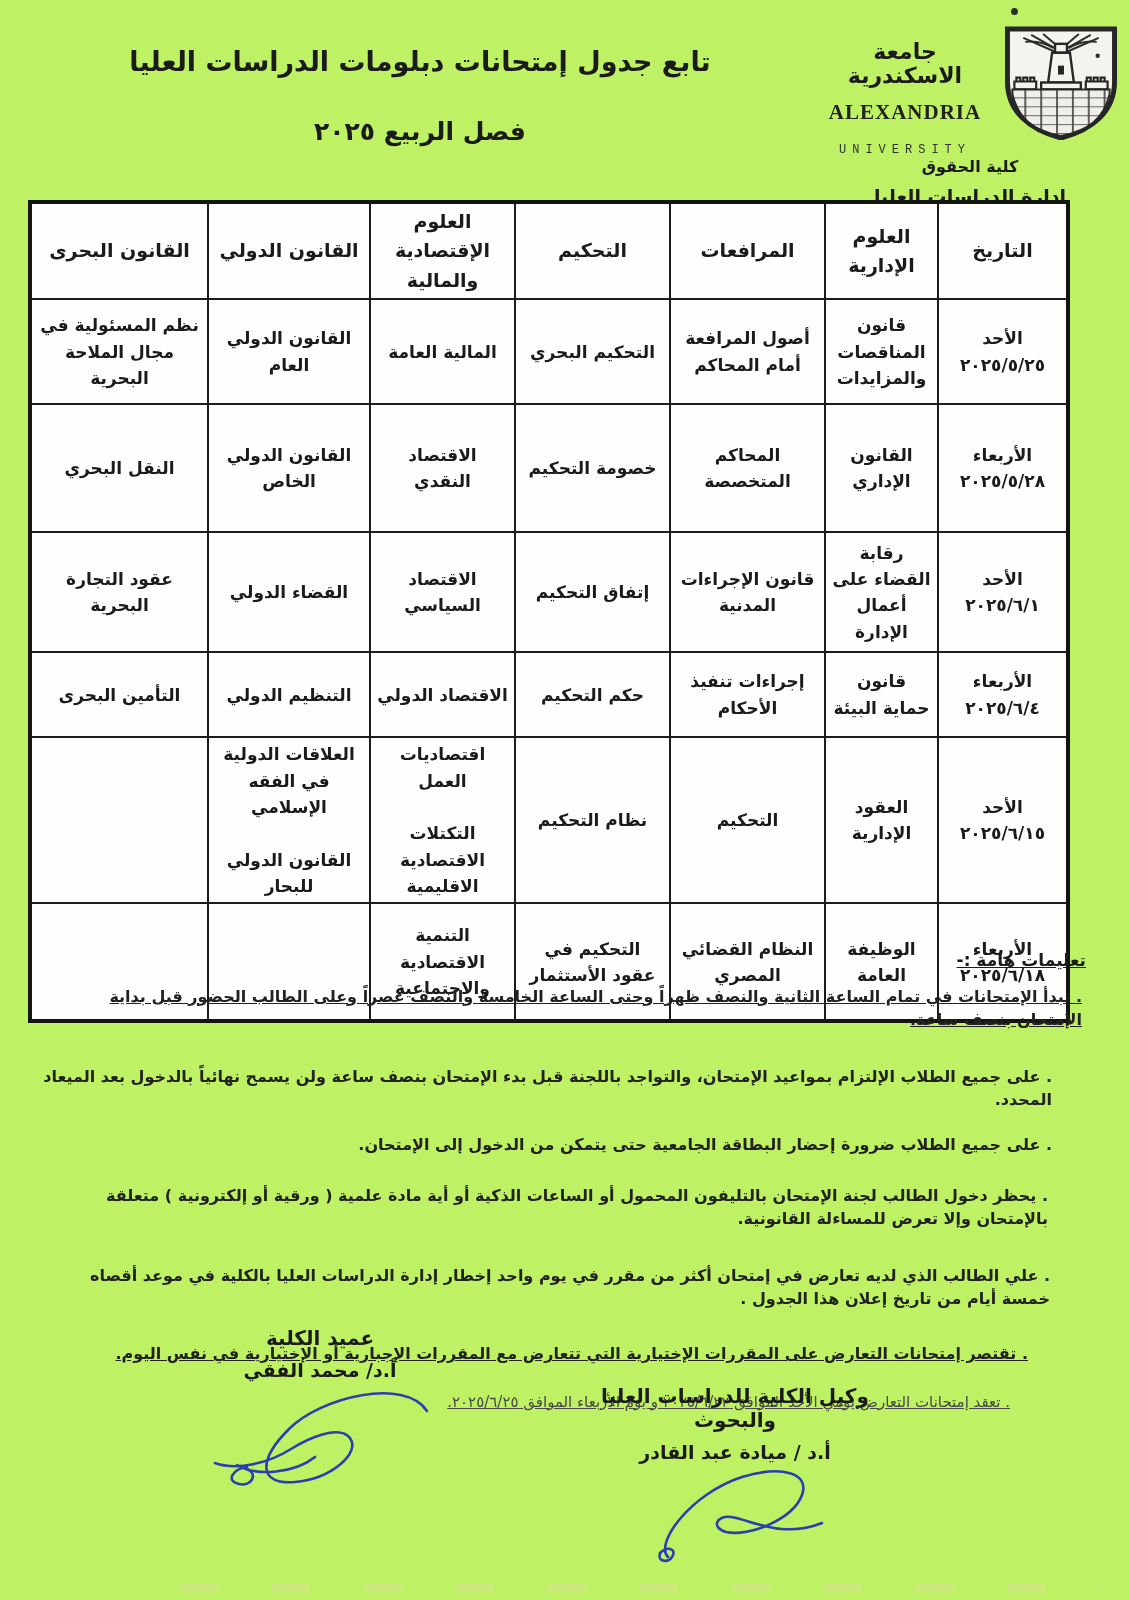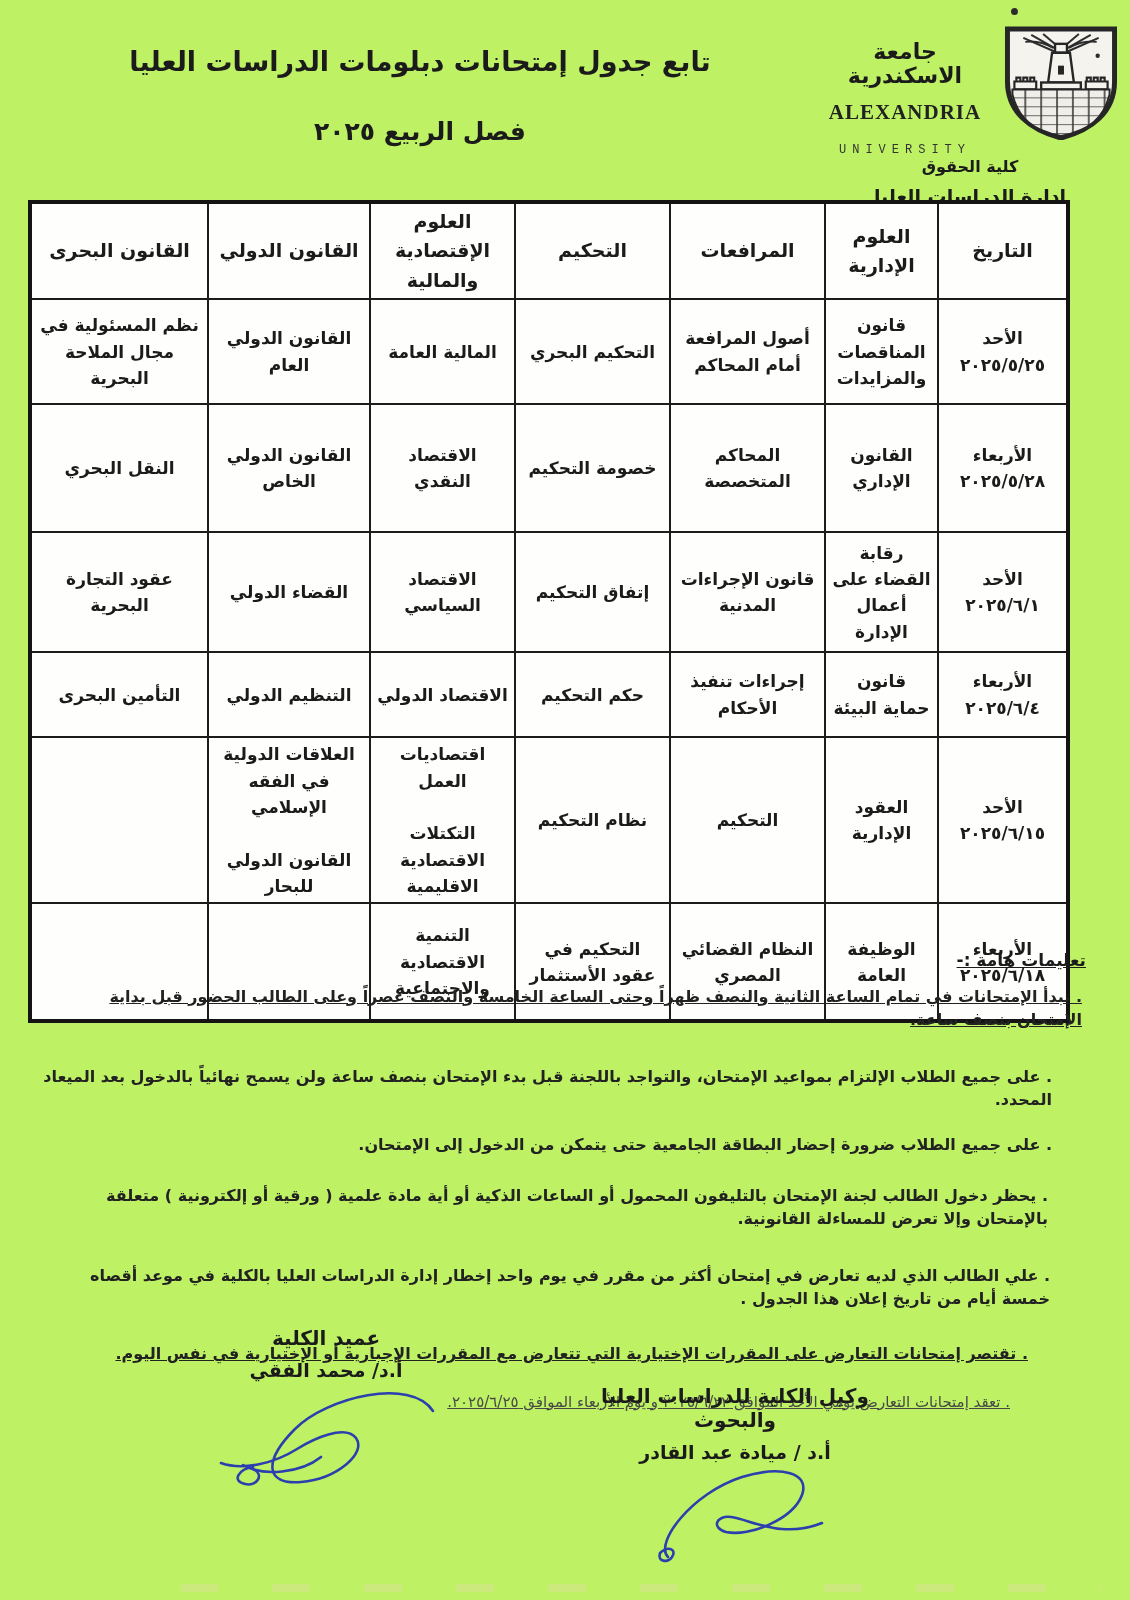--- a/index.html
+++ b/index.html
@@ -74,21 +74,21 @@
   .i1{padding-right:4px;  margin-bottom:34px;}
   .i2{padding-right:34px; margin-bottom:22px;}
   .i3{padding-right:34px; margin-bottom:27px;}
   .i4{padding-right:38px; margin-bottom:34px;}
   .i5{padding-right:36px; margin-bottom:32px;}
   .i6{padding-right:58px; margin-bottom:26px;}
   .i7{padding-right:76px; font-weight:500; font-size:15px; color:#474747;}
 
   
   .sig-right{position:absolute; top:1384px; left:560px; width:350px; text-align:center; direction:rtl;}
-  .sig-left {position:absolute; top:1326px; left:186px; width:280px; text-align:center; direction:rtl;}
+  .sig-left {position:absolute; top:1326px; left:180px; width:280px; text-align:center; direction:rtl;}
   .sig-title{font-size:20px; font-weight:700;}
   .sig-name{font-size:19px; font-weight:700; margin-top:9px;}
   .sig-svg{display:block; margin:2px auto 0 auto;}
 
   .scan-strip{
     position:absolute; bottom:8px; left:180px; right:28px; height:8px;
     background:repeating-linear-gradient(90deg,
       rgba(225,218,165,.38) 0 38px, rgba(255,255,255,0) 38px 92px);
     border-radius:4px;
   }

